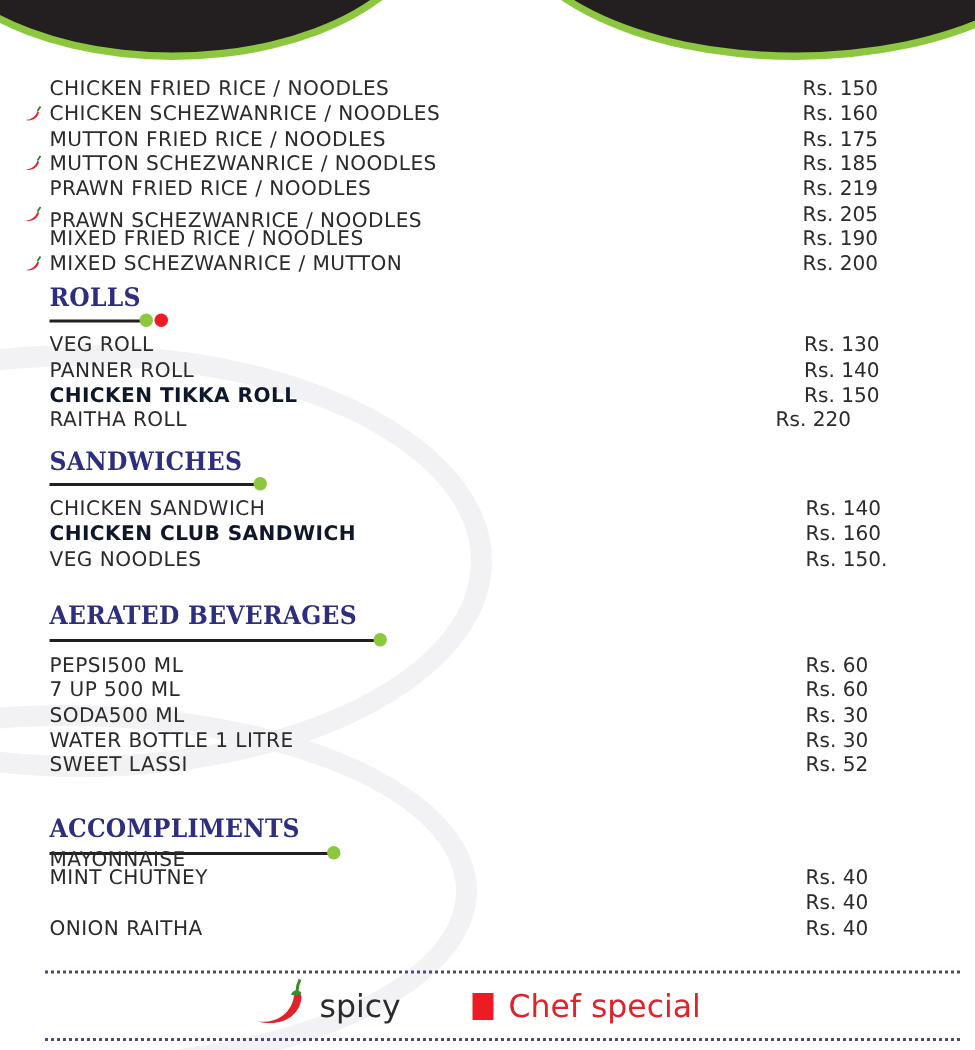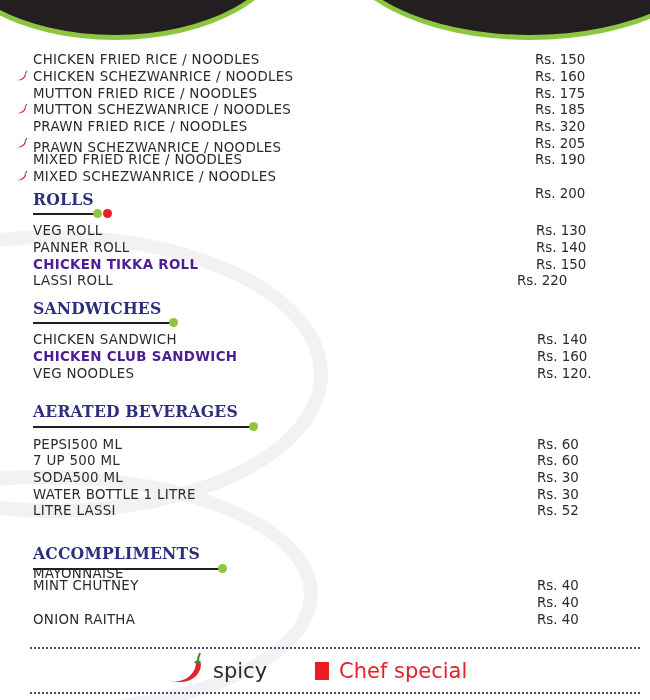--- a/index.html
+++ b/index.html
@@ -5,21 +5,21 @@
   html, body { margin: 0; padding: 0; }
   body {
     width: 650px; height: 700px; position: relative; overflow: hidden;
     background: #ffffff;
     font-family: "DejaVu Sans", sans-serif;
     color: #2b2b2b;
   }
   .swoosh { position: absolute; border-radius: 50%; border: 14px solid #f2f2f4; }
   .header-oval { position: absolute; background: #231f20; border: 5px solid #8dc63f; border-radius: 50%; }
   .item { position: absolute; left: 33px; font-size: 13.4px; letter-spacing: 0.3px; line-height: 16px; white-space: nowrap; }
-  .item.special { color: #4c1d95; font-weight: bold; }
+  .item.special { color: #0f172a; font-weight: bold; }
   .price { position: absolute; font-size: 13.4px; line-height: 16px; white-space: nowrap; }
   .chili { position: absolute; left: 16px; width: 12px; height: 12px; }
   .heading {
     position: absolute; left: 33px;
     font-family: "DejaVu Serif", serif; font-weight: bold;
     font-size: 17px; color: #2e2e7e; letter-spacing: 0.2px;
     transform: scaleX(0.92); transform-origin: left center;
     white-space: nowrap;
   }
   .rule { position: absolute; left: 33px; height: 2px; background: #231f20; }
@@ -59,72 +59,72 @@
 
   <div class="item" style="top:52px">CHICKEN FRIED RICE / NOODLES</div>
   <div class="price" style="top:52px; left:535px">Rs. 150</div>
   <div class="item" style="top:69px">CHICKEN SCHEZWANRICE / NOODLES</div>
   <div class="price" style="top:69px; left:535px">Rs. 160</div>
   <div class="item" style="top:86px">MUTTON FRIED RICE / NOODLES</div>
   <div class="price" style="top:86px; left:535px">Rs. 175</div>
   <div class="item" style="top:102px">MUTTON SCHEZWANRICE / NOODLES</div>
   <div class="price" style="top:102px; left:535px">Rs. 185</div>
   <div class="item" style="top:119px">PRAWN FRIED RICE / NOODLES</div>
-  <div class="price" style="top:119px; left:535px">Rs. 320</div>
+  <div class="price" style="top:119px; left:535px">Rs. 219</div>
   <div class="item" style="top:140px">PRAWN SCHEZWANRICE / NOODLES</div>
   <div class="price" style="top:136px; left:535px">Rs. 205</div>
   <div class="item" style="top:152px">MIXED FRIED RICE / NOODLES</div>
   <div class="price" style="top:152px; left:535px">Rs. 190</div>
-  <div class="item" style="top:169px">MIXED SCHEZWANRICE / NOODLES</div>
-  <div class="price" style="top:186px; left:535px">Rs. 200</div>
+  <div class="item" style="top:169px">MIXED SCHEZWANRICE / MUTTON</div>
+  <div class="price" style="top:169px; left:535px">Rs. 200</div>
 </div>
 
 <div>
   <div class="heading" style="top:189px">ROLLS</div>
   <div class="rule" style="top:213px; width:64px"></div>
   <div class="dot green" style="left:93px; top:209px"></div>
   <div class="dot red" style="left:103px; top:209px"></div>
 
   <div class="item" style="top:223px">VEG ROLL</div>
   <div class="price" style="top:223px; left:536px">Rs. 130</div>
   <div class="item" style="top:240px">PANNER ROLL</div>
   <div class="price" style="top:240px; left:536px">Rs. 140</div>
   <div class="item special" style="top:257px">CHICKEN TIKKA ROLL</div>
   <div class="price" style="top:257px; left:536px">Rs. 150</div>
-  <div class="item" style="top:273px">LASSI ROLL</div>
+  <div class="item" style="top:273px">RAITHA ROLL</div>
   <div class="price" style="top:273px; left:517px">Rs. 220</div>
 </div>
 
 <div>
   <div class="heading" style="top:298px">SANDWICHES</div>
   <div class="rule" style="top:322px; width:140px"></div>
   <div class="dot green" style="left:169px; top:318px"></div>
 
   <div class="item" style="top:332px">CHICKEN SANDWICH</div>
   <div class="price" style="top:332px; left:537px">Rs. 140</div>
   <div class="item special" style="top:349px">CHICKEN CLUB SANDWICH</div>
   <div class="price" style="top:349px; left:537px">Rs. 160</div>
   <div class="item" style="top:366px">VEG NOODLES</div>
-  <div class="price" style="top:366px; left:537px">Rs. 120.</div>
+  <div class="price" style="top:366px; left:537px">Rs. 150.</div>
 </div>
 
 <div>
   <div class="heading" style="top:401px">AERATED BEVERAGES</div>
   <div class="rule" style="top:426px; width:220px"></div>
   <div class="dot green" style="left:249px; top:422px"></div>
 
   <div class="item" style="top:437px">PEPSI500 ML</div>
   <div class="price" style="top:437px; left:537px">Rs. 60</div>
   <div class="item" style="top:453px">7 UP 500 ML</div>
   <div class="price" style="top:453px; left:537px">Rs. 60</div>
   <div class="item" style="top:470px">SODA500 ML</div>
   <div class="price" style="top:470px; left:537px">Rs. 30</div>
   <div class="item" style="top:487px">WATER BOTTLE 1 LITRE</div>
   <div class="price" style="top:487px; left:537px">Rs. 30</div>
-  <div class="item" style="top:503px">LITRE LASSI</div>
+  <div class="item" style="top:503px">SWEET LASSI</div>
   <div class="price" style="top:503px; left:537px">Rs. 52</div>
 </div>
 
 <div>
   <div class="heading" style="top:543px">ACCOMPLIMENTS</div>
   <div class="rule" style="top:568px; width:188px"></div>
   <div class="dot green" style="left:218px; top:564px"></div>
 
   <div class="item" style="top:578px">MINT CHUTNEY</div>
   <div class="price" style="top:578px; left:537px">Rs. 40</div>

